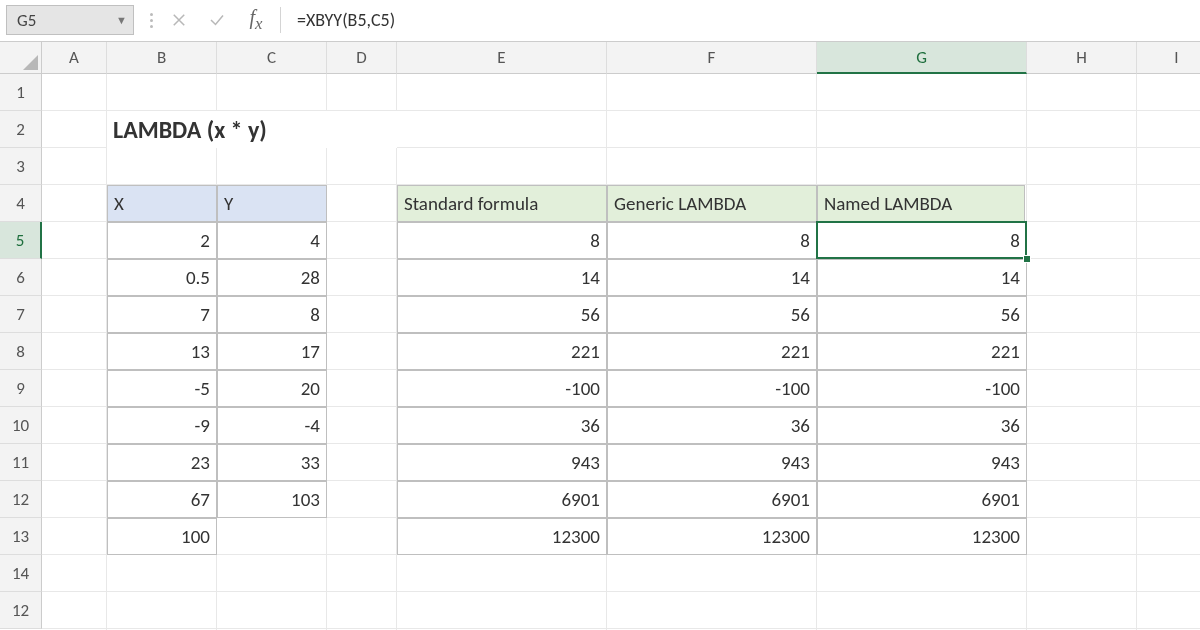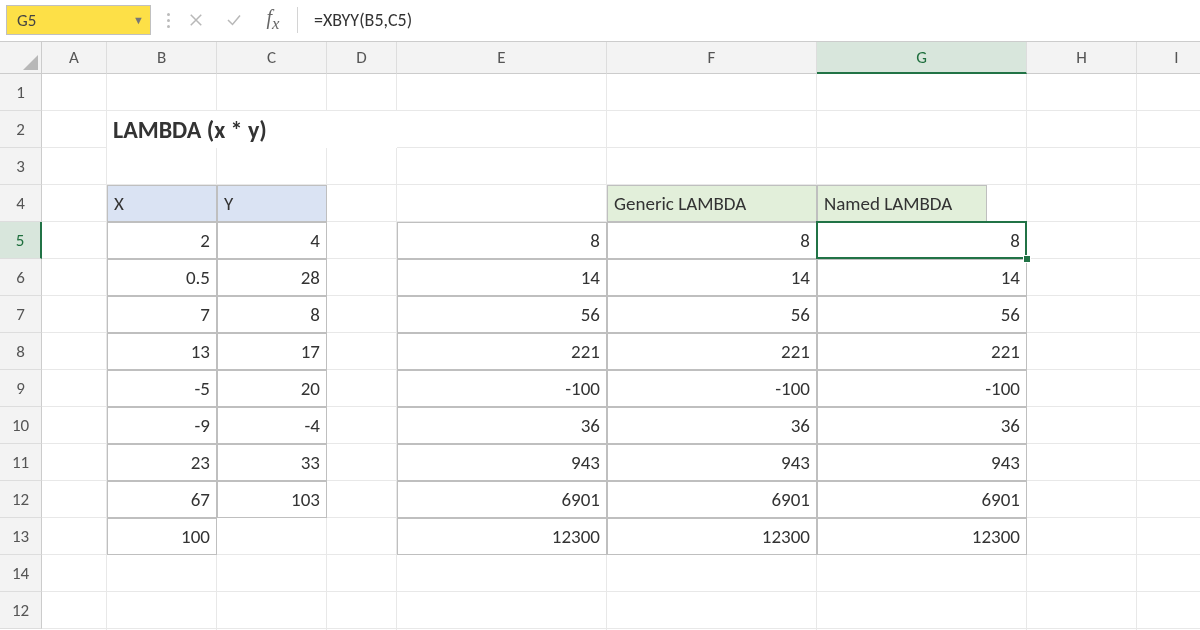--- a/index.html
+++ b/index.html
@@ -18,30 +18,30 @@
   .formula-bar {
     display: flex;
     align-items: stretch;
     height: 42px;
     border-bottom: 1px solid #ccc;
     background: #fff;
     padding: 5px 6px 6px 6px;
     gap: 0;
   }
   .name-box {
-    width: 145px;
+    width: 128px;
     height: 30px;
     border: 1px solid #c0c0c0;
     display: flex;
     align-items: center;
     padding: 0 6px 0 10px;
     font-size: 17px;
     color: #444;
     position: relative;
-    background: #fde047;
+    background: #e5e5e5;
   }
   .name-box .dd {
     margin-left: auto;
     color: #777;
     font-size: 11px;
   }
   .fb-sep {
     width: 8px;
   }
   .fb-handle {
@@ -316,22 +316,23 @@
           <div class="gl-h" style="top: 369px;"></div>
           <div class="gl-h" style="top: 406px;"></div>
           <div class="gl-h" style="top: 443px;"></div>
           <div class="gl-h" style="top: 480px;"></div>
           <div class="gl-h" style="top: 517px;"></div>
           <div class="gl-h" style="top: 554px;"></div>
         </div>
     <div class="cell title" style="left: 65px; top: 37px; width: 290px; height: 37px; border: none;">LAMBDA (x * y)</div>
         <div class="cell hdr-blue" style="left: 65px; top: 111px; width: 110px; height: 37px;">X</div>
         <div class="cell hdr-blue" style="left: 175px; top: 111px; width: 110px; height: 37px;">Y</div>
+        <div class="cell hdr-green" style="left: 355px; top: 111px; width: 210px; height: 37px;">Standard formula</div>
         <div class="cell hdr-green" style="left: 565px; top: 111px; width: 210px; height: 37px;">Generic LAMBDA</div>
-        <div class="cell hdr-green" style="left: 775px; top: 111px; width: 170px; height: 37px;">Named LAMBDA</div>
+        <div class="cell hdr-green" style="left: 775px; top: 111px; width: 208px; height: 37px;">Named LAMBDA</div>
         <div class="cell data num" style="left: 65px; top: 148px; width: 110px; height: 37px;">2</div>
         <div class="cell data num" style="left: 175px; top: 148px; width: 110px; height: 37px;">4</div>
         <div class="cell data num" style="left: 65px; top: 185px; width: 110px; height: 37px;">0.5</div>
         <div class="cell data num" style="left: 175px; top: 185px; width: 110px; height: 37px;">28</div>
         <div class="cell data num" style="left: 65px; top: 222px; width: 110px; height: 37px;">7</div>
         <div class="cell data num" style="left: 175px; top: 222px; width: 110px; height: 37px;">8</div>
         <div class="cell data num" style="left: 65px; top: 259px; width: 110px; height: 37px;">13</div>
         <div class="cell data num" style="left: 175px; top: 259px; width: 110px; height: 37px;">17</div>
         <div class="cell data num" style="left: 65px; top: 296px; width: 110px; height: 37px;">-5</div>
         <div class="cell data num" style="left: 175px; top: 296px; width: 110px; height: 37px;">20</div>

